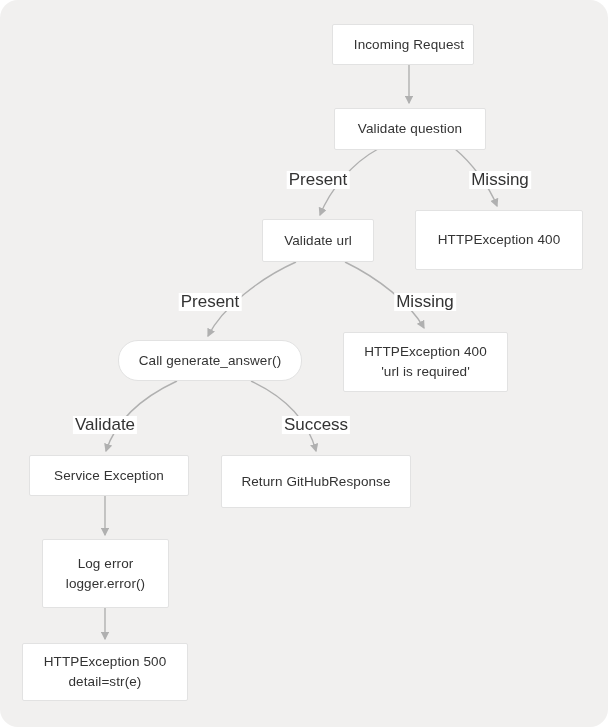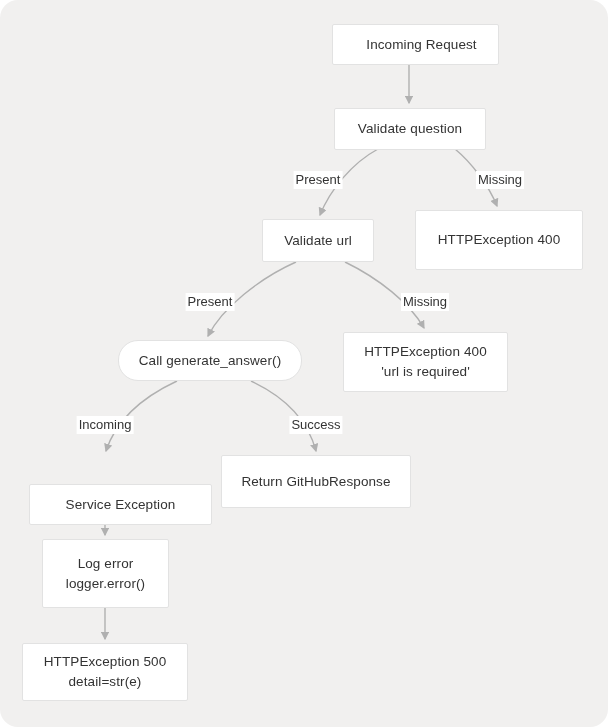--- a/index.html
+++ b/index.html
@@ -41,21 +41,21 @@
     text-align: center;
     letter-spacing: 0.1px;
     white-space: nowrap;
   }
   .node .line2 { display: block; }
   .edge-label {
     position: absolute;
     box-sizing: border-box;
     background: #ffffff;
     color: #333333;
-    font-size: 13px;
+    font-size: 17px;
     line-height: 16px;
     padding: 1px 2px;
     white-space: nowrap;
     transform: translate(-50%, -50%);
   }
 </style>
 </head>
 <body>
 
 <div id="canvas">
@@ -81,21 +81,21 @@
       <path d="M 177 381 C 147 395, 117 417, 106 451"></path>
 
       <path d="M 251 381 C 281 395, 307 417, 316 451"></path>
 
       <path d="M 105 496 L 105 535"></path>
 
       <path d="M 105 598 L 105 639"></path>
     </g>
   </svg>
 
-  <div class="node" style="left:332px; top:24px; width:167px; height:41px;padding-left:12px;">
+  <div class="node" style="left:332px; top:24px; width:142px; height:41px;padding-left:12px;">
     <span>Incoming Request</span>
   </div>
 
   <div class="node" style="left:334px; top:108px; width:152px; height:42px;">
     <span>Validate question</span>
   </div>
 
   <div class="node" style="left:262px; top:219px; width:112px; height:43px;align-items:center;">
     <span>Validate url</span>
   </div>
@@ -106,21 +106,21 @@
 
   <div class="node" style="left:118px; top:340px; width:184px; height:41px;border-radius:20px;">
     <span>Call generate_answer()</span>
   </div>
 
   <div class="node" style="left:343px; top:332px; width:165px; height:60px;">
     <span>HTTPException 400</span>
     <span class="line2">'url is required'</span>
   </div>
 
-  <div class="node" style="left:29px; top:455px; width:183px; height:41px;margin-top:29px;">
+  <div class="node" style="left:29px; top:455px; width:160px; height:41px;">
     <span>Service Exception</span>
   </div>
 
   <div class="node" style="left:221px; top:455px; width:190px; height:53px;">
     <span>Return GitHubResponse</span>
   </div>
 
   <div class="node" style="left:42px; top:539px; width:127px; height:69px;">
     <span>Log error</span>
     <span class="line2">logger.error()</span>
@@ -128,16 +128,16 @@
 
   <div class="node" style="left:22px; top:643px; width:166px; height:58px;">
     <span>HTTPException 500</span>
     <span class="line2">detail=str(e)</span>
   </div>
 
   <div class="edge-label" style="left:318px; top:180px;">Present</div>
   <div class="edge-label" style="left:500px; top:180px;">Missing</div>
   <div class="edge-label" style="left:210px; top:302px;">Present</div>
   <div class="edge-label" style="left:425px; top:302px;">Missing</div>
-  <div class="edge-label" style="left:105px; top:425px;">Incoming</div>
+  <div class="edge-label" style="left:105px; top:425px;">Validate</div>
   <div class="edge-label" style="left:316px; top:425px;">Success</div>
 
 </div>
 
 </body></html>

